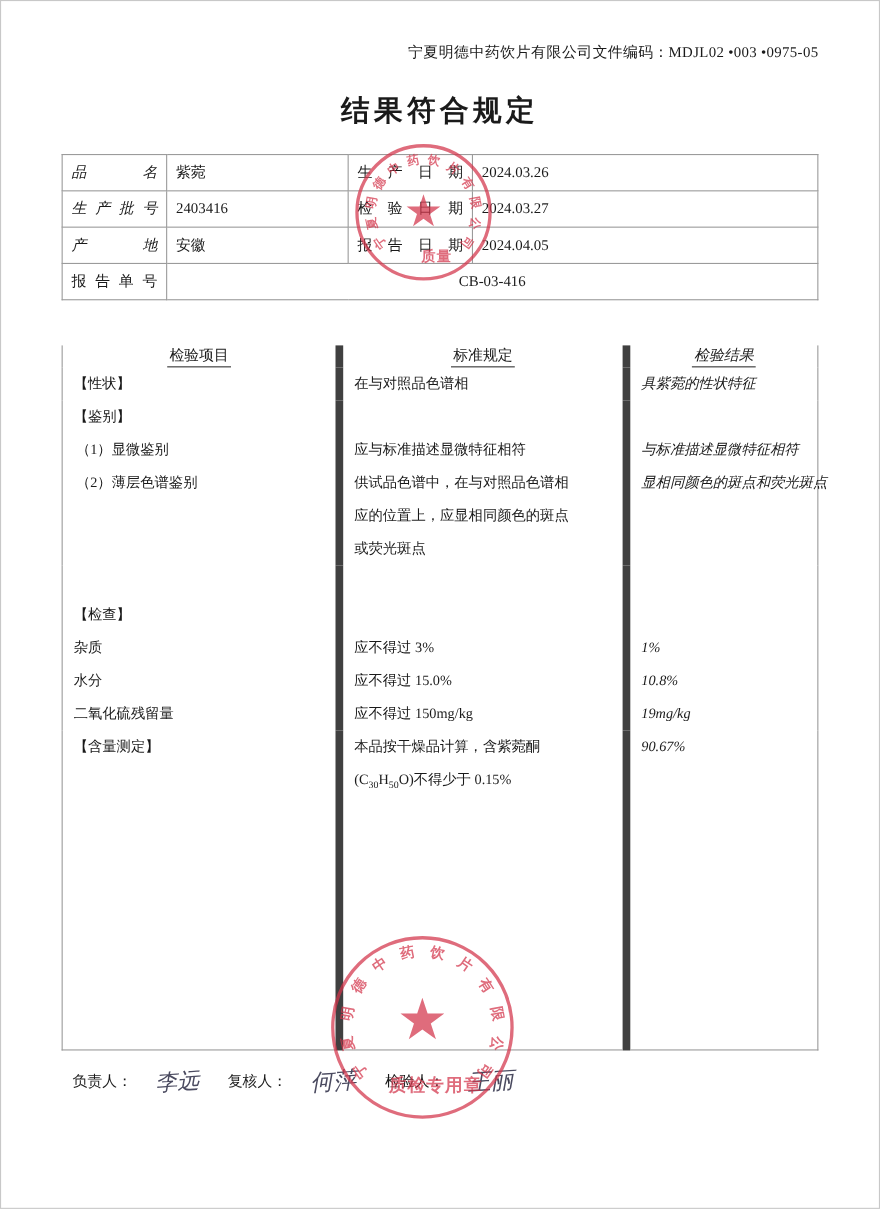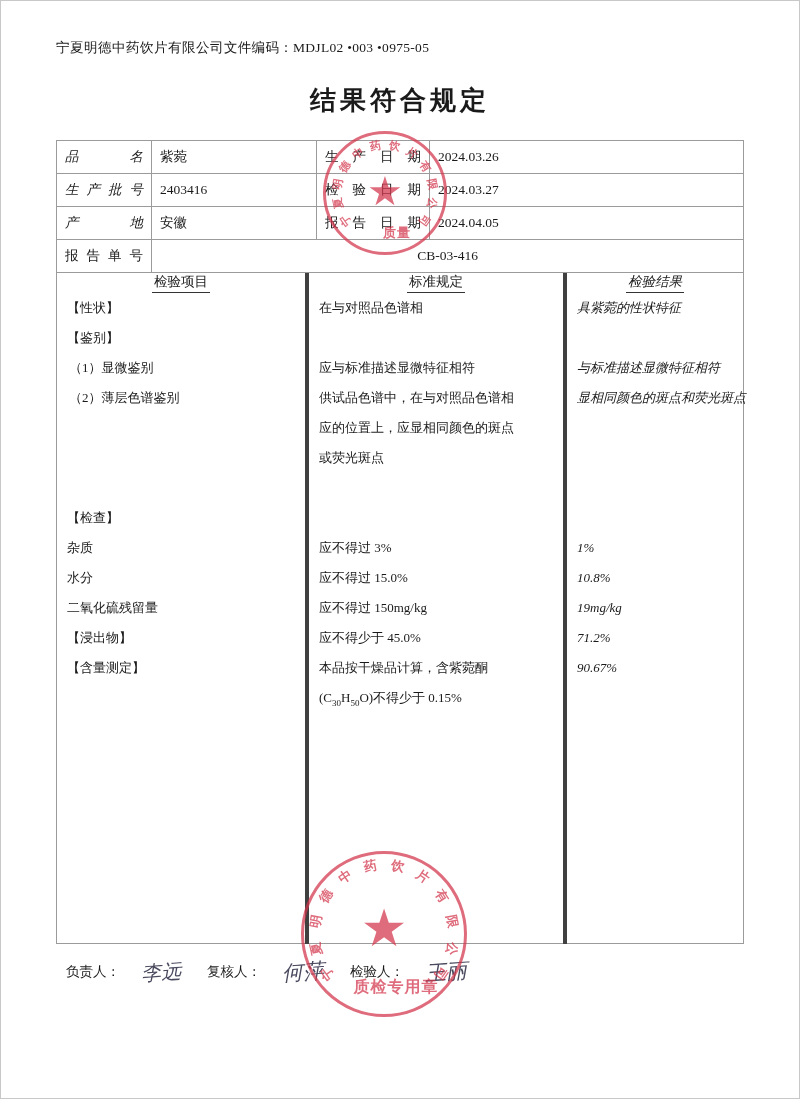--- a/index.html
+++ b/index.html
@@ -18,21 +18,21 @@
   .page {
     position: relative;
     width: 800px;
     height: 1099px;
     box-sizing: border-box;
     padding: 30px 55px 0 55px;
     border: 1px solid #c8c8c8;
   }
   .header-row {
     display: flex;
-    justify-content: flex-start;
+    justify-content: flex-end;
     align-items: flex-end;
     font-size: 13.5px;
     margin-top: 8px;
     margin-bottom: 26px;
   }
   .header-left { letter-spacing: 0.5px; }
   .header-right { letter-spacing: 0.3px; }
 
   .doc-title {
     text-align: center;
@@ -88,23 +88,24 @@
   }
 
   
   table.items {
     width: 100%;
     border-collapse: collapse;
     table-layout: fixed;
     font-size: 13px;
     border: 1px solid #9b9b9b;
     border-top: none;
+    margin-top: 41px;
   }
   table.items td {
-    border-left: 4px solid #404040;
+    border-left: 7px solid #404040;
     border-right: 1px solid #9b9b9b;
     vertical-align: top;
     padding: 0 10px;
   }
   table.items td:first-child { border-left: none; }
   table.items td:last-child { border-right: none; font-style: italic; }
 
   .col1 { width: 228px; }
   .col2 { width: 234px; }
   .col3 { width: auto; }
@@ -308,31 +309,20 @@
       </td>
       <td class="col3">
         <div class="blank"></div>
         <div class="blank"></div>
         <div class="line">1%</div>
         <div class="line">10.8%</div>
         <div class="line">19mg/kg</div>
       </td>
     </tr>
 
-    <tr>
-      <td class="col1">
-        <div class="line">【浸出物】</div>
-      </td>
-      <td class="col2">
-        <div class="line">应不得少于 45.0%</div>
-      </td>
-      <td class="col3">
-        <div class="line">71.2%</div>
-      </td>
-    </tr>
 
     <tr>
       <td class="col1" style="height:290px">
         <div class="line">【含量测定】</div>
       </td>
       <td class="col2">
         <div class="line">本品按干燥品计算，含紫菀酮</div>
         <div class="line">(C<sub>30</sub>H<sub>50</sub>O)不得少于 0.15%</div>
       </td>
       <td class="col3">

